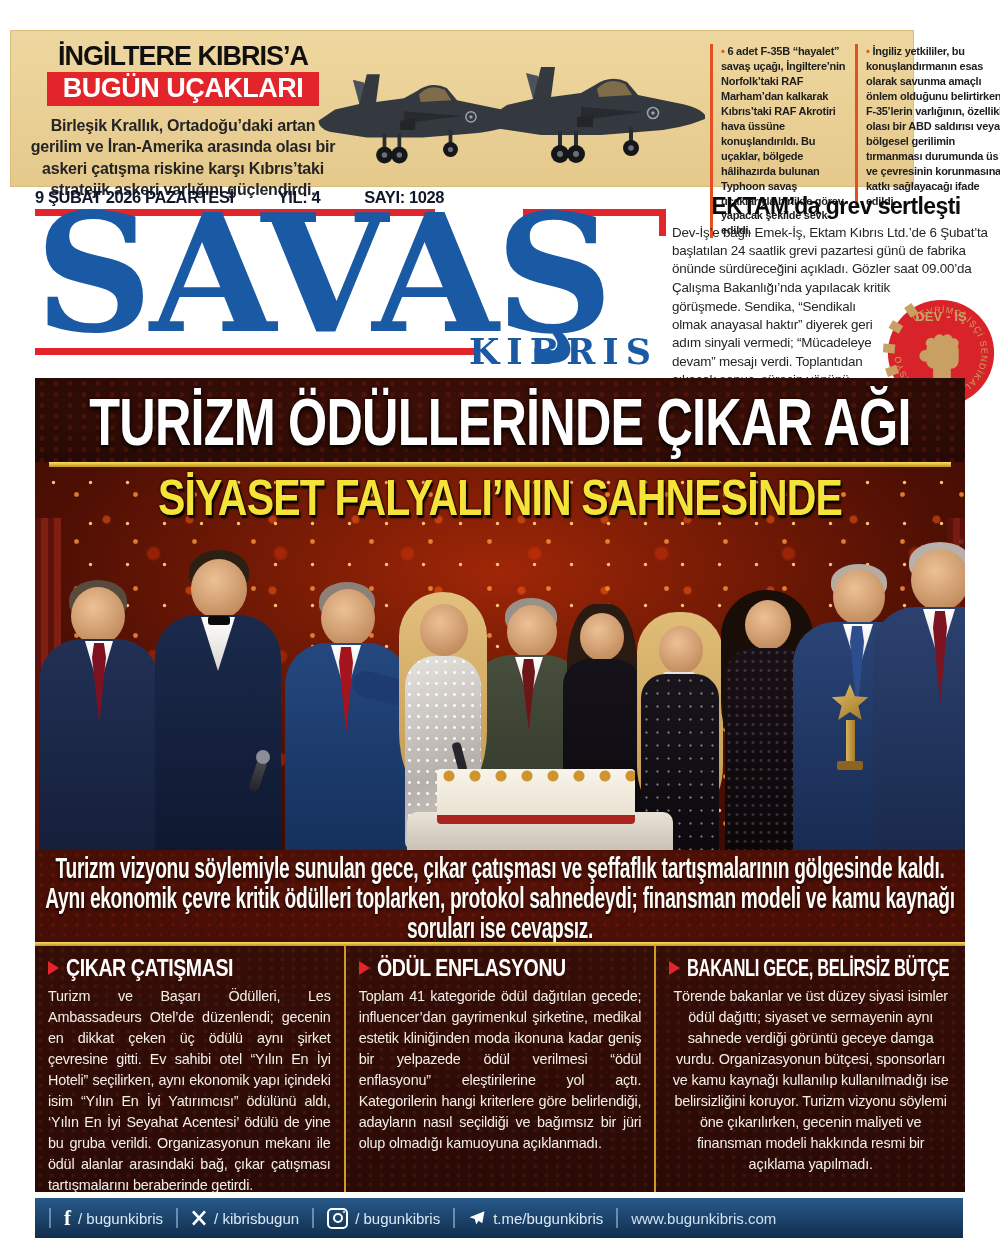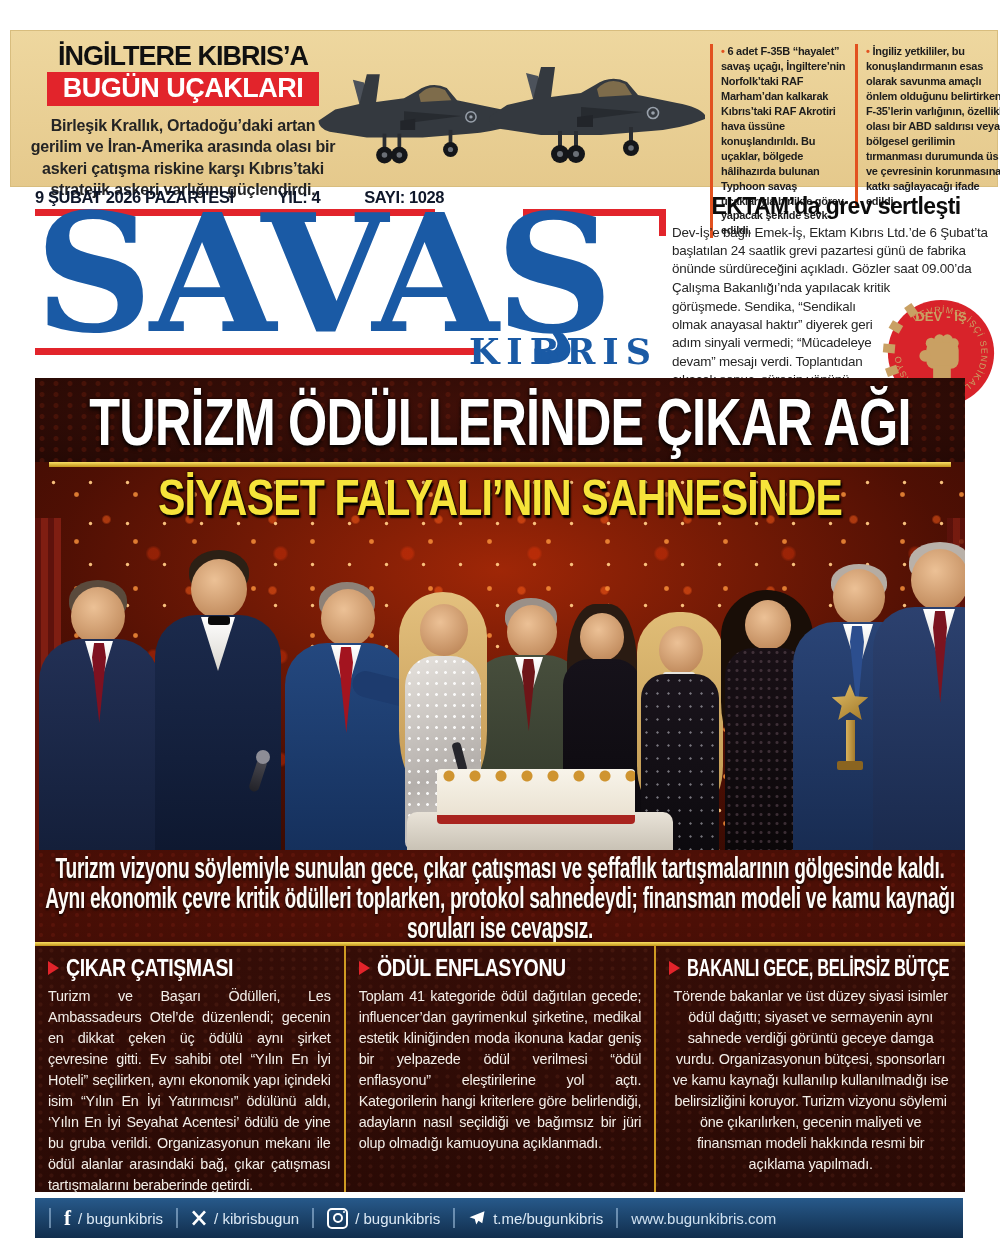--- a/index.html
+++ b/index.html
@@ -1,20 +1,20 @@
 <!DOCTYPE html>
 <html><head>
 <meta charset="utf-8">
 <style>
   html,body{margin:0;padding:0;background:#fff;}
   #page{position:relative;width:1000px;height:1250px;background:#fff;overflow:hidden;
         font-family:"Liberation Sans",sans-serif;}
 
   
-  .topstrip{position:absolute;left:10px;top:30px;width:988px;height:157px;
+  .topstrip{position:absolute;left:10px;top:30px;width:904px;height:157px;
     background:linear-gradient(#eed79f,#e5c98c);box-shadow:inset 0 0 0 1px #d8bd7e;}
   .ts-left{position:absolute;left:14px;top:12px;width:318px;text-align:center;color:#111;}
   .ts-h1{font-size:27px;font-weight:bold;letter-spacing:-1px;line-height:1.04;color:#101010;}
   .ts-redbox{display:inline-block;background:#e2242b;color:#fff;font-size:27px;font-weight:bold;
     letter-spacing:-0.5px;padding:1px 16px 2px;margin:2px 0;}
   .ts-deck{margin-top:7px;font-size:16px;font-weight:bold;line-height:1.33;color:#242424;letter-spacing:-0.2px;}
   .ts-col{position:absolute;top:14px;font-size:11px;font-weight:bold;color:#1d1d1d;
     line-height:1.36;letter-spacing:-0.25px;border-left:3px solid #e2511f;padding-left:8px;}
   .ts-col1{left:700px;width:128px;}
   .ts-col2{left:845px;width:143px;}

